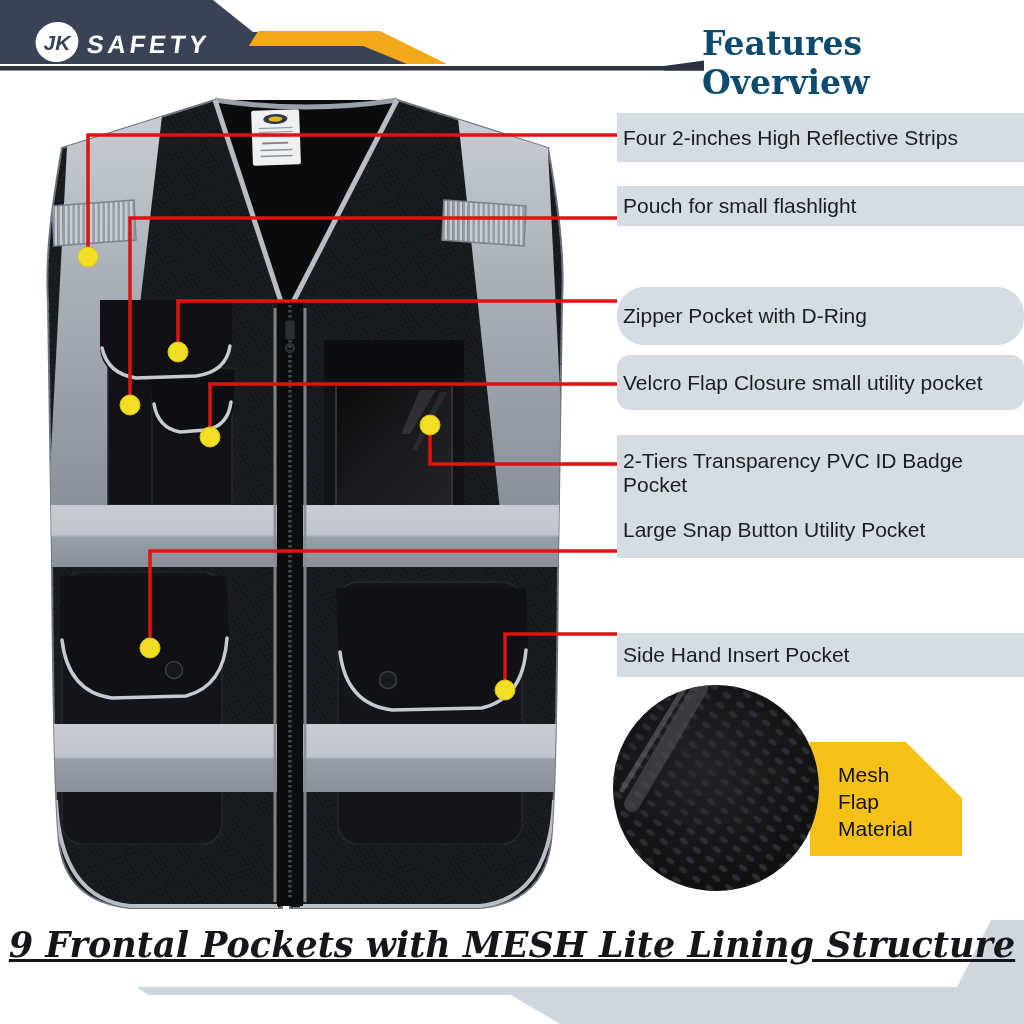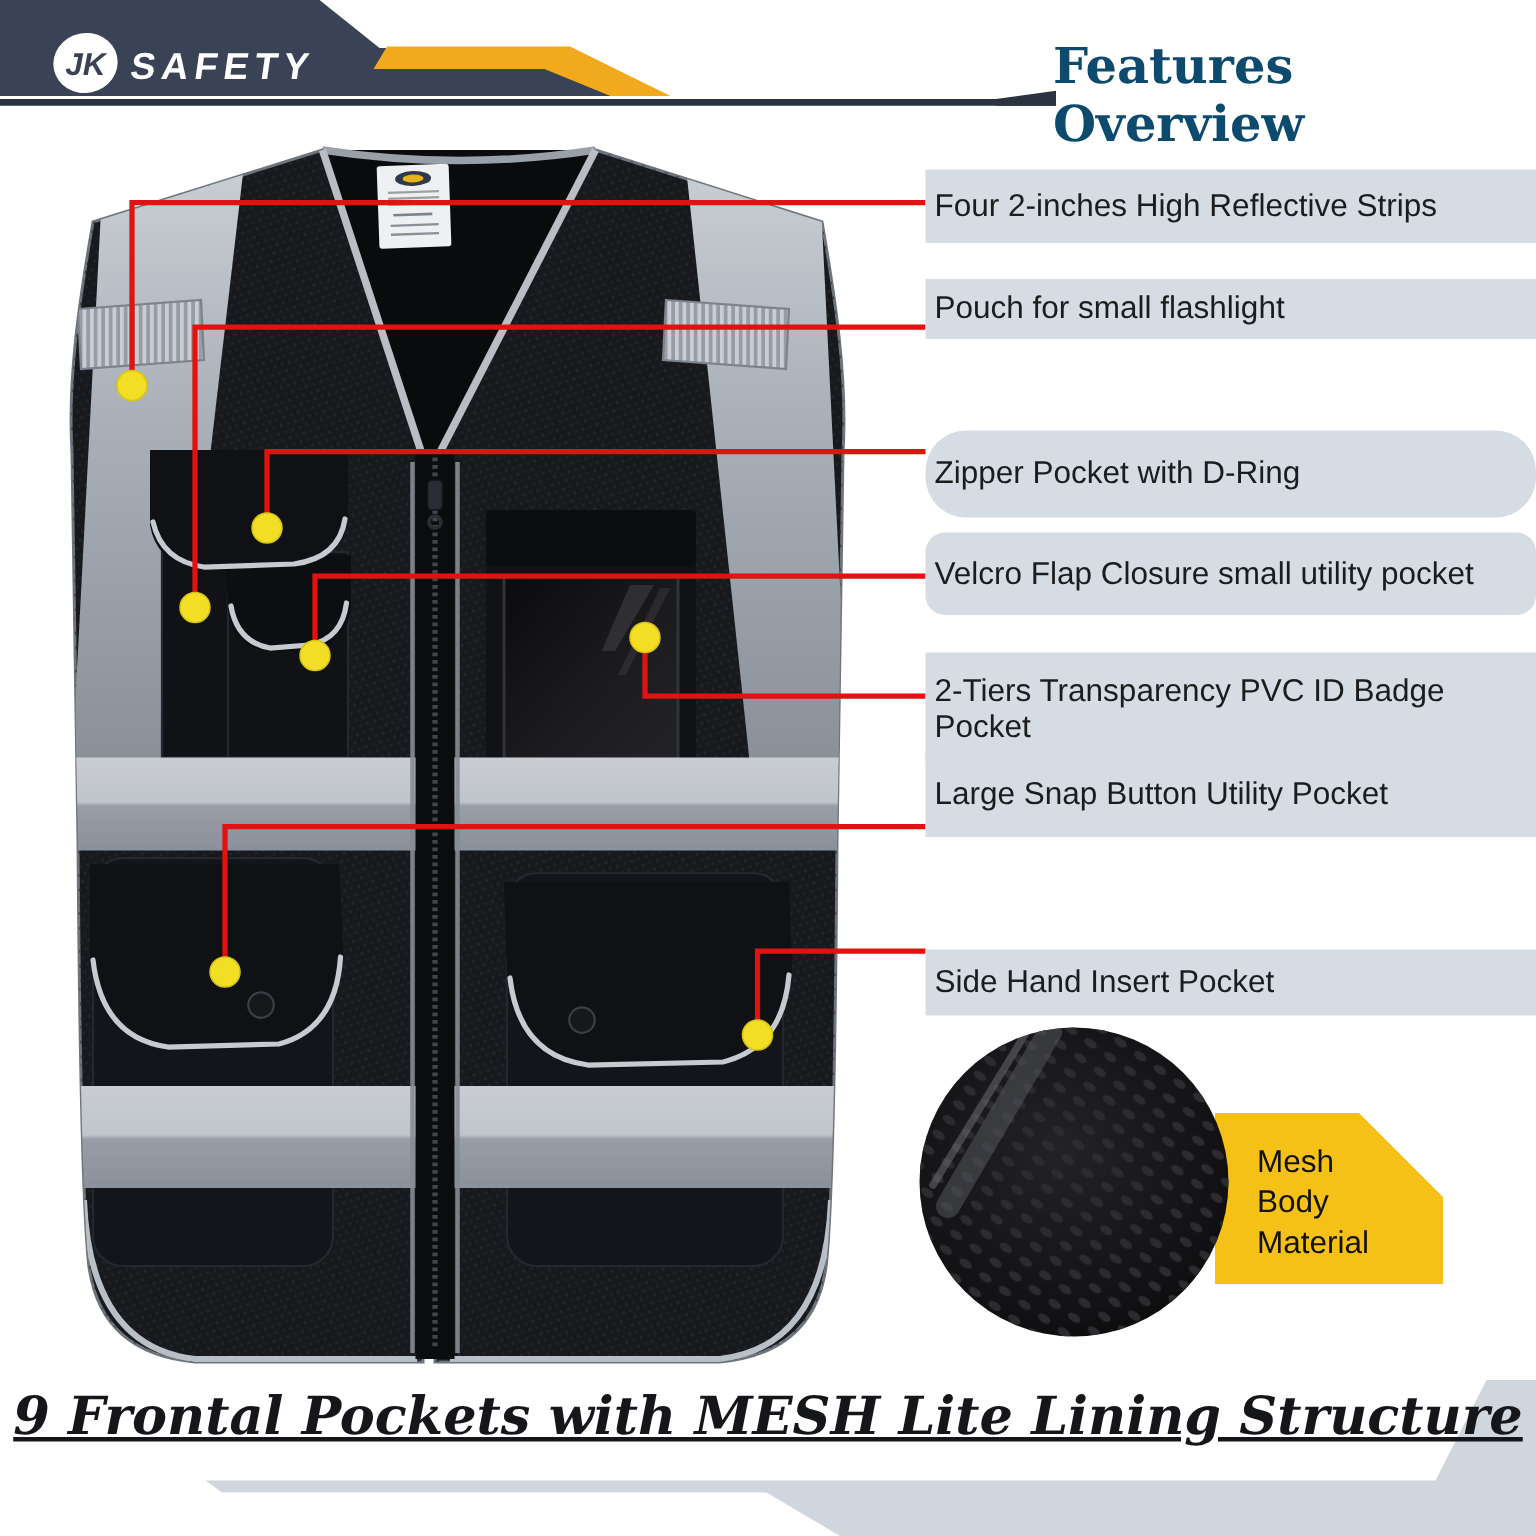--- a/index.html
+++ b/index.html
@@ -204,15 +204,15 @@
 
 <div class="label-box" style="top:113px;height:49px;">Four 2-inches High Reflective Strips</div>
 <div class="label-box" style="top:186px;height:40px;">Pouch for small flashlight</div>
 <div class="label-box" style="top:287px;height:58px;border-radius:27px;">Zipper Pocket with D-Ring</div>
 <div class="label-box" style="top:355px;height:55px;border-radius:13px;">Velcro Flap Closure small utility pocket</div>
 <div class="label-box" style="top:435px;height:76px;">2-Tiers Transparency PVC ID Badge Pocket</div>
 <div class="label-box" style="top:501px;height:57px;">Large Snap Button Utility Pocket</div>
 <div class="label-box" style="top:605px;height:44px;margin-top:28px;">Side Hand Insert Pocket</div>
 
 <div class="mesh-label">Mesh
-Body
+Flap
 Material</div>
 <div class="caption">9 Frontal Pockets with MESH Lite Lining Structure</div>
 
 </body></html>

